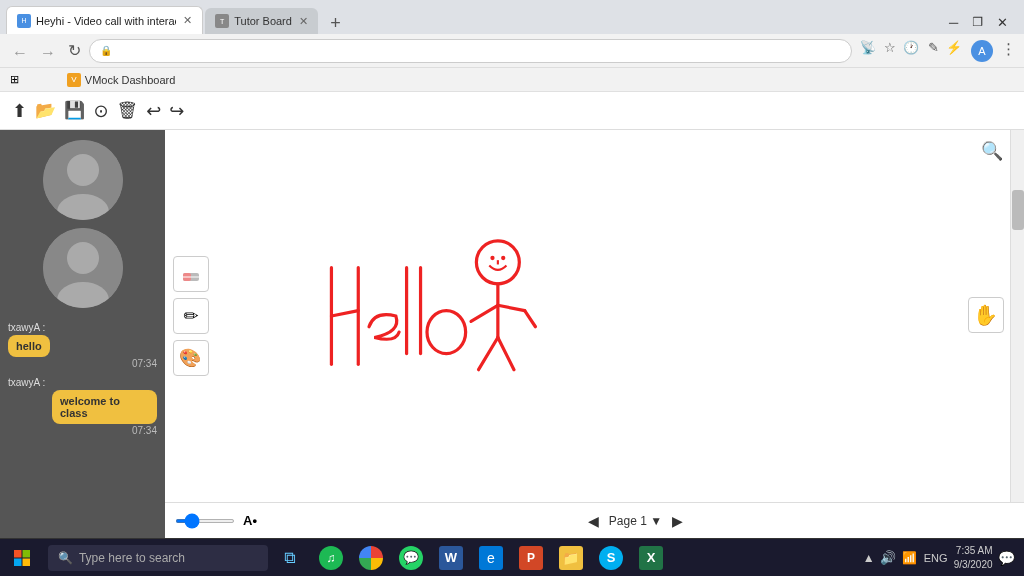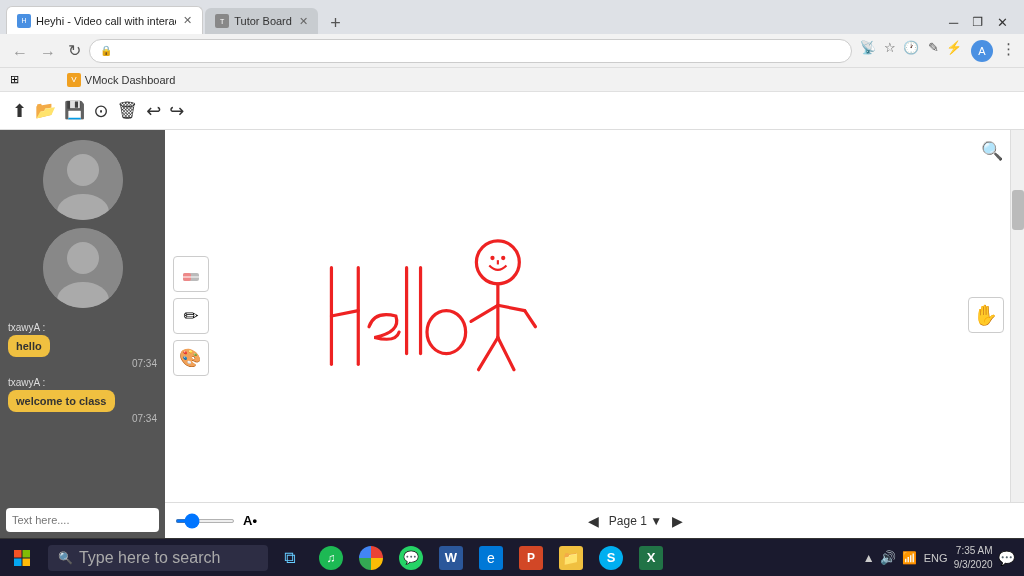--- a/index.html
+++ b/index.html
@@ -100,30 +100,27 @@
         <div style="margin-bottom:8px;">
           <div style="font-size:10px;color:#ddd;margin-bottom:2px;">txawyA :</div>
           <div style="background:#f0c040;border-radius:8px;padding:5px 8px;font-size:11px;font-weight:bold;color:#333;display:inline-block;max-width:140px;">
             <span>hello</span>
           </div>
           <div style="font-size:10px;color:#bbb;text-align:right;margin-top:1px;">07:34</div>
         </div>
 
         <div style="margin-bottom:8px;">
           <div style="font-size:10px;color:#ddd;margin-bottom:2px;">txawyA :</div>
-          <div style="background:#f0c040;border-radius:8px;padding:5px 8px;font-size:11px;font-weight:bold;color:#333;display:inline-block;max-width:140px;">
+          <div style="background:#f0c040;border-radius:8px;padding:5px 8px;font-size:11px;font-weight:bold;color:#333;display:inline-block;max-width:140px;margin-left:44px;">
             <span>welcome to class</span>
           </div>
           <div style="font-size:10px;color:#bbb;text-align:right;margin-top:1px;">07:34</div>
         </div>
       </div>
 
-      <div style="padding:4px 6px 6px;">
-        <input type="text" style="width: 100%; height: 24px; background: rgb(255, 255, 255); border: none; border-radius: 4px; padding: 0px 6px; font-size: 11px; color: rgb(170, 170, 170);" placeholder="Text here....">
-      </div>
     </div>
 
     <div style="flex:1;display:flex;flex-direction:column;position:relative;">
 
 
       <div style="flex:1;background:#fff;position:relative;overflow:hidden;">
 
         <svg style="position:absolute;top:0;left:0;width:100%;height:100%;" viewBox="0 0 800 330">
 
           <line x1="155" y1="120" x2="155" y2="210" stroke="#e22" stroke-width="3" stroke-linecap="round"></line>
@@ -200,21 +197,21 @@
       <svg width="18" height="18" viewBox="0 0 18 18" xmlns="http://www.w3.org/2000/svg">
         <rect x="1" y="1" width="7.5" height="7.5" fill="#f35325"></rect>
         <rect x="9.5" y="1" width="7.5" height="7.5" fill="#81bc06"></rect>
         <rect x="1" y="9.5" width="7.5" height="7.5" fill="#05a6f0"></rect>
         <rect x="9.5" y="9.5" width="7.5" height="7.5" fill="#ffba08"></rect>
       </svg>
     </div>
 
     <div style="display:flex;align-items:center;background:#2d2d44;border-radius:4px;height:26px;padding:0 10px;gap:6px;margin:0 4px;width:220px;cursor:text;">
       <span style="font-size:12px;color:#aaa;">🔍</span>
-      <span style="font-size:16px;color:#aaa;">Type here to search</span>
+      <span style="font-size:12px;color:#aaa;">Type here to search</span>
     </div>
 
     <div style="width:36px;height:38px;display:flex;align-items:center;justify-content:center;cursor:pointer;">
       <span style="font-size:16px;color:#6cf;">⧉</span>
     </div>
 
     <div style="display:flex;align-items:center;gap:2px;margin-left:4px;">
       <div style="width:38px;height:38px;display:flex;align-items:center;justify-content:center;cursor:pointer;">
         <div style="width:24px;height:24px;border-radius:50%;background:#1DB954;display:flex;align-items:center;justify-content:center;font-size:12px;color:#fff;">♫</div>
       </div>

